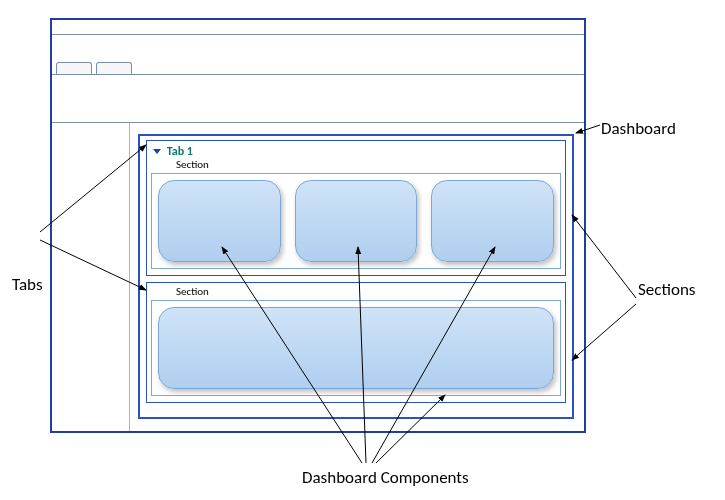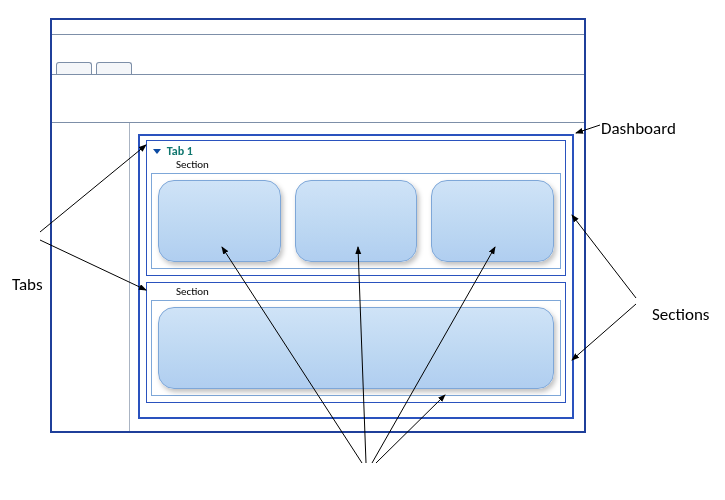--- a/index.html
+++ b/index.html
@@ -168,21 +168,22 @@
             <div class="card wide"></div>
           </div>
         </div>
       </div>
 
     </div>
   </div>
 
   <div class="callout" style="left:601px; top:118px;">Dashboard</div>
   <div class="callout" style="left:12px; top:230px;margin-top:44px;">Tabs</div>
-  <div class="callout" style="left:638px; top:304px;margin-left:14px;">Sections</div>
+  <div class="callout" style="left:638px; top:279px;">Sections</div>
+  <div class="callout" style="left:302px; top:467px;">Dashboard Components</div>
 
   <svg class="arrows" viewBox="0 0 725 500">
     <defs>
       <marker id="ah" markerWidth="8" markerHeight="8" refX="7" refY="3" orient="auto">
         <path d="M0,0 L8,3 L0,6 Z" fill="#000"></path>
       </marker>
     </defs>
 
     <line x1="600" y1="125" x2="576" y2="133" stroke="#000" stroke-width="1" marker-end="url(#ah)"></line>
 

